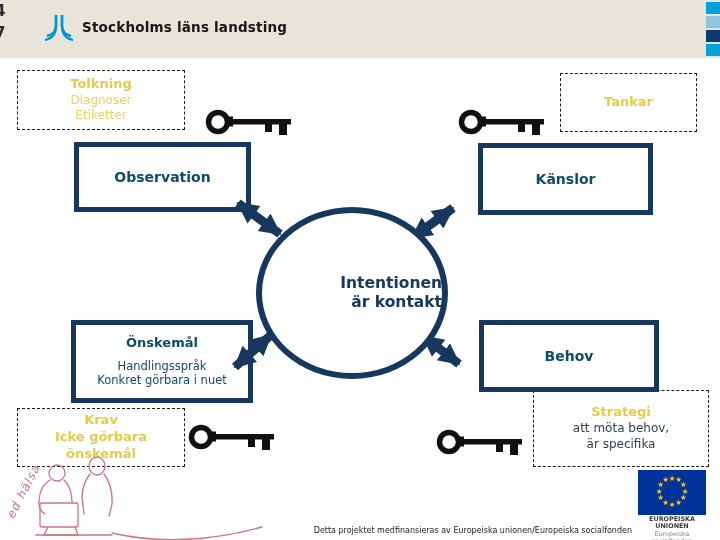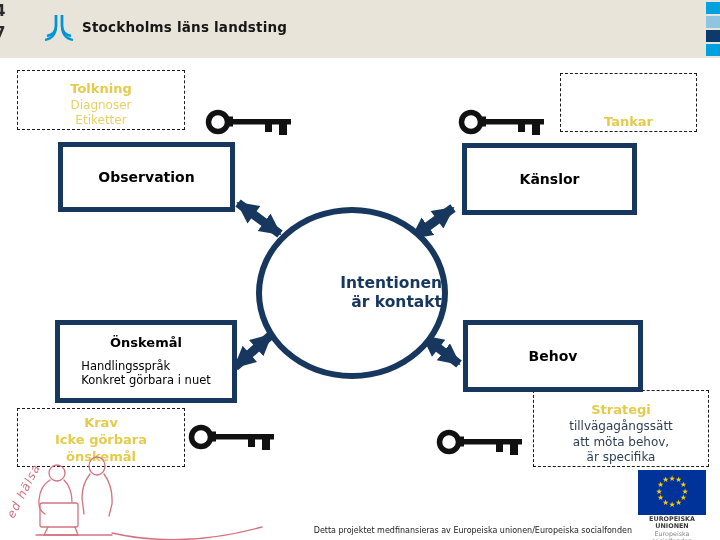--- a/index.html
+++ b/index.html
@@ -13,37 +13,37 @@
   .num1{top:4px;} .num2{top:26px;}
   .logo-wrap{position:absolute;left:44px;top:13px;display:flex;align-items:center;gap:8px;}
   .logo-text{font-size:13.5px;font-weight:700;color:#161616;letter-spacing:.2px;}
   .corner-squares{position:absolute;right:0;top:2px;display:flex;flex-direction:column;gap:2px;}
   .corner-squares div{width:14px;height:12px;}
   .sq1{background:#00a2de;} .sq2{background:#8ec6e2;} .sq3{background:#0d3a6d;} .sq4{background:#00a2de;}
 
   
   .dash-box{
     position:absolute;background:#fff;border:1.6px dashed #1a1a1a;
-    display:flex;flex-direction:column;align-items:center;justify-content:flex-end;
+    display:flex;flex-direction:column;align-items:center;justify-content:center;
     text-align:center;line-height:1.3;
   }
   .yellow-title{color:#e5cb4c;font-weight:700;font-size:13px;}
   .yellow-line{color:#e8d164;font-size:12px;}
   .yellow-bold-line{color:#e5cb4c;font-weight:700;font-size:13px;}
   .navy-line{color:#2e3f55;font-size:12px;}
   #box-tolkning{left:17px;top:70px;width:166px;height:58px;}
   #box-tankar{left:560px;top:73px;width:135px;height:57px;}
   #box-krav{left:17px;top:408px;width:166px;height:57px;}
   #box-strategi{left:533px;top:390px;width:174px;height:75px;}
 
   
   .navy-box{
     position:absolute;background:#fff;border:5px solid #17375e;
     display:flex;flex-direction:column;align-items:center;justify-content:center;
-    text-align:left;color:#000000;font-weight:700;font-size:14px;line-height:1.3;
+    text-align:center;color:#0c4a6e;font-weight:700;font-size:14px;line-height:1.3;margin-left:16px;
   }
   #box-observation{left:58px;top:142px;width:167px;height:60px;}
   #box-kanslor{left:462px;top:143px;width:165px;height:62px;}
   #box-onskemal{left:55px;top:320px;width:172px;height:73px;}
   #box-behov{left:463px;top:320px;width:170px;height:62px;}
   .sub-lines{font-weight:400;font-size:11.5px;margin-top:7px;line-height:1.25;}
 
   
   #center-circle{
     position:absolute;left:256px;top:207px;width:180px;height:160px;
@@ -127,21 +127,20 @@
 </div>
 
 <div class="dash-box" id="box-krav">
   <div class="yellow-bold-line">Krav</div>
   <div class="yellow-bold-line">Icke görbara</div>
   <div class="yellow-bold-line">önskemål</div>
 </div>
 
 <div class="dash-box" id="box-strategi">
   <div class="yellow-title">Strategi</div>
-  <div class="navy-line">tillvägagångssätt</div>
   <div class="navy-line">att möta behov,</div>
   <div class="navy-line">är specifika</div>
 </div>
 
 <div class="navy-box" id="box-observation">
   <span>Observation</span>
 </div>
 
 <div class="navy-box" id="box-kanslor">
   <span>Känslor</span>

